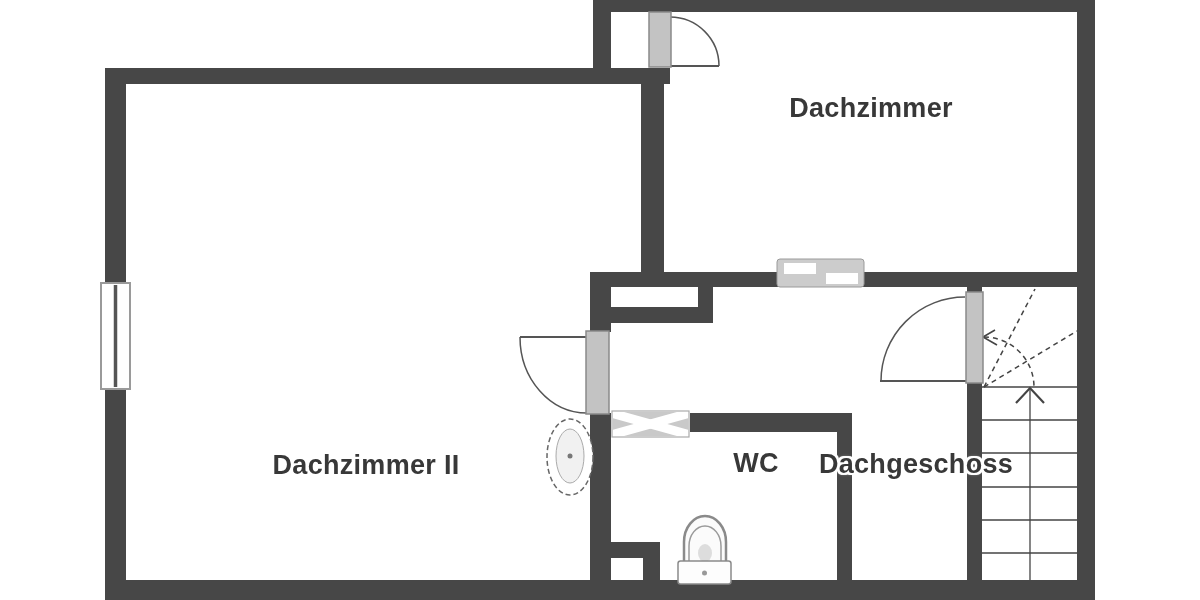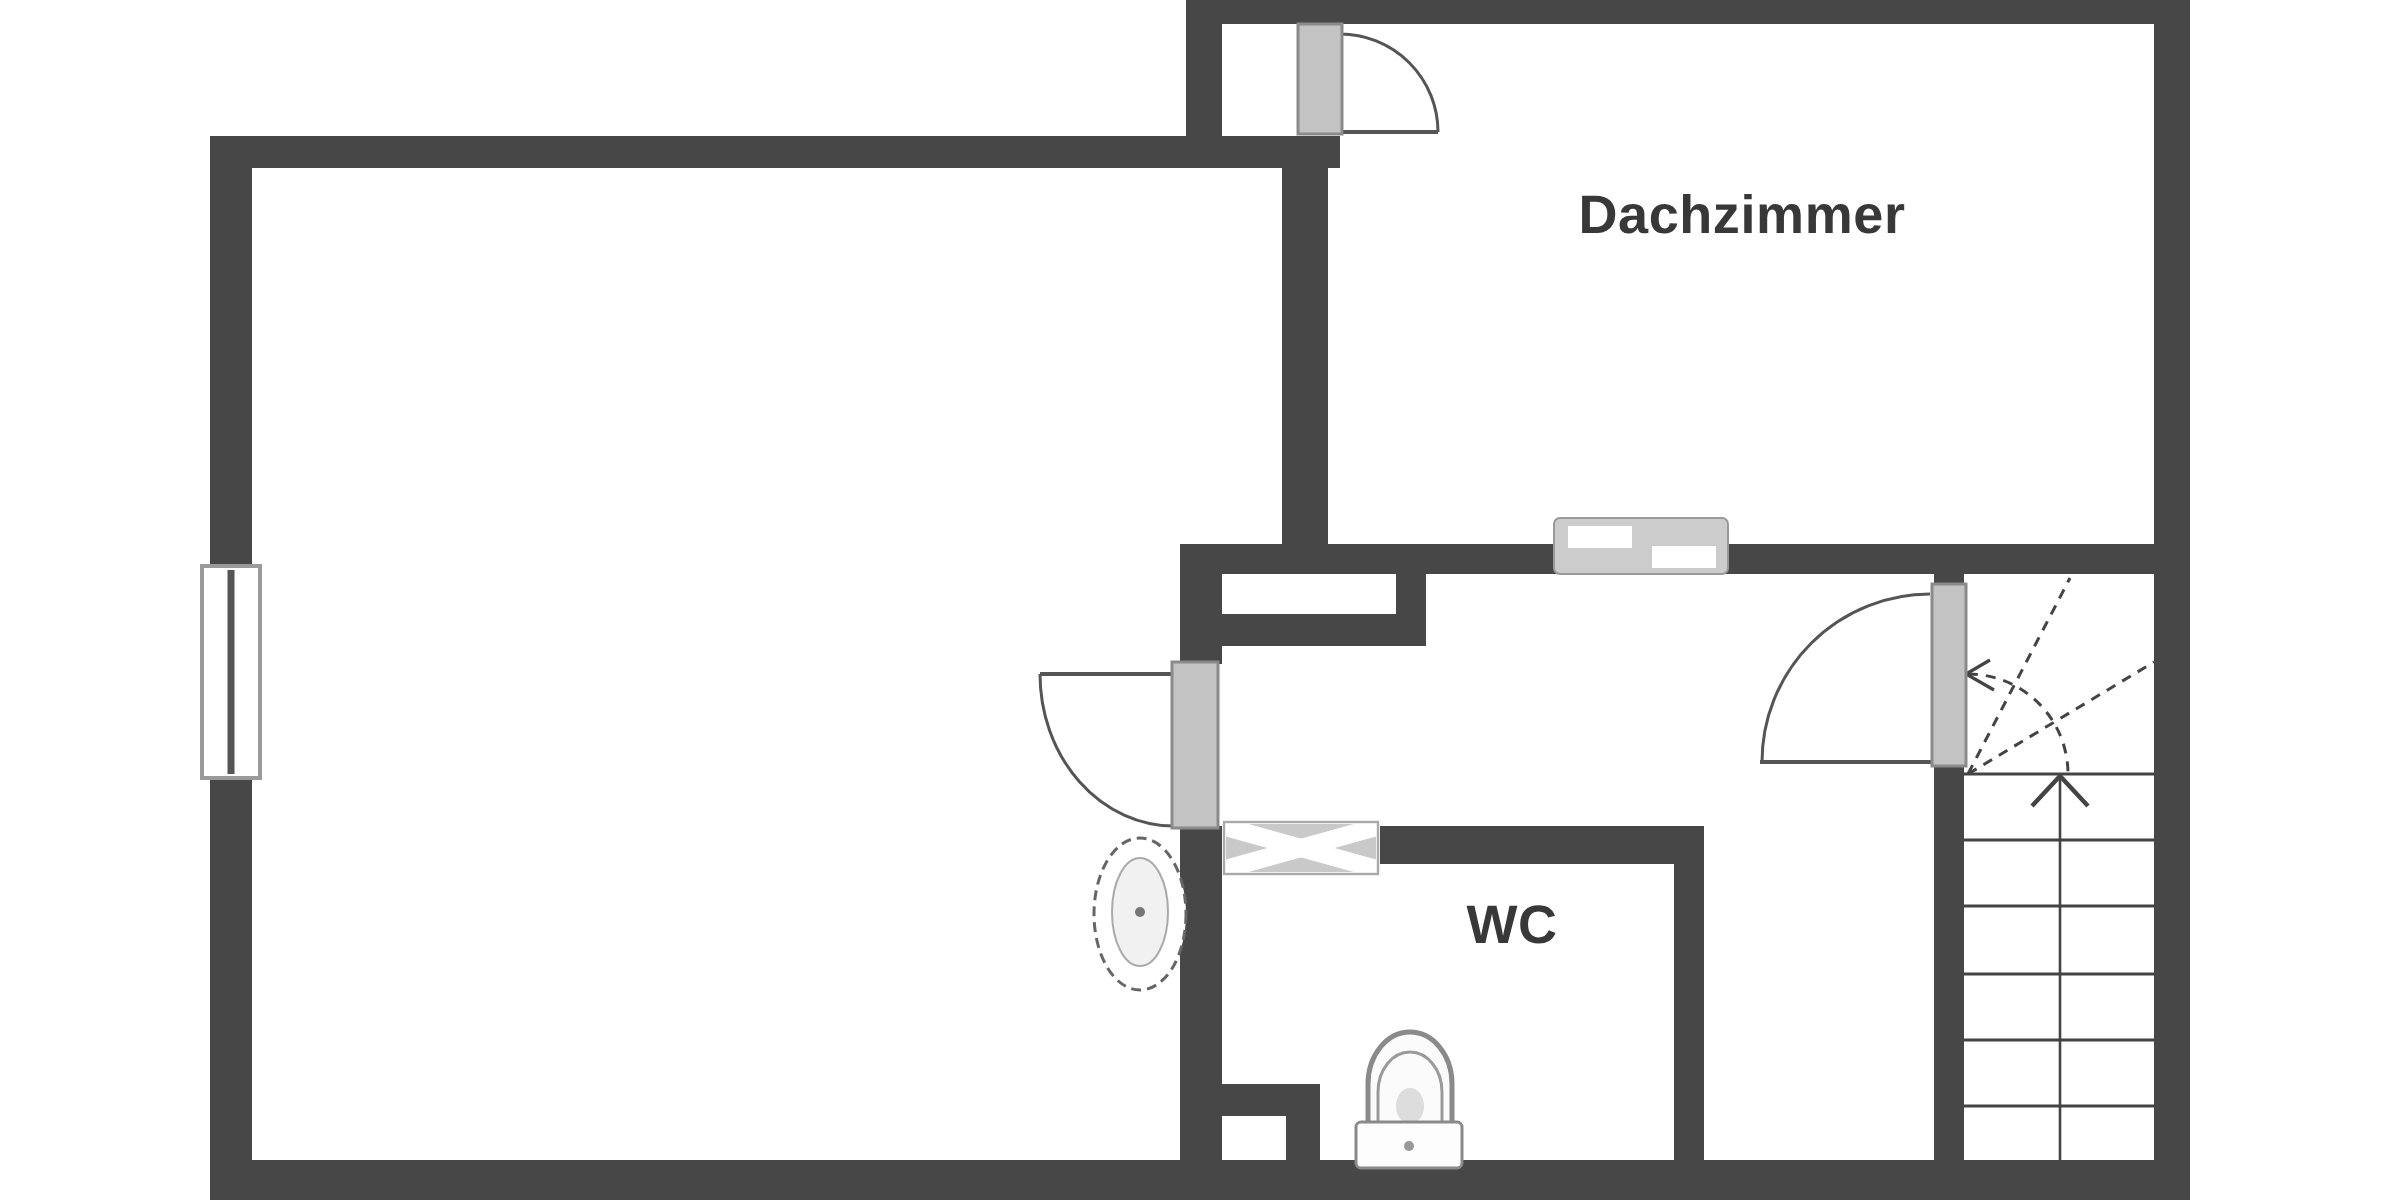--- a/index.html
+++ b/index.html
@@ -132,17 +132,19 @@
       <path d="M684,562 L684,542 A21,26 0 0 1 726,542 L726,562" fill="#fbfbfb" stroke="#8a8a8a" stroke-width="2.5"></path>
       <path d="M689,562 L689,546 A16,20 0 0 1 721,546 L721,562" fill="none" stroke="#9a9a9a" stroke-width="1.5"></path>
       <ellipse cx="705" cy="553" rx="7" ry="9" fill="#dddddd"></ellipse>
       <rect x="678" y="561" width="53" height="23" rx="2.5" fill="#fdfdfd" stroke="#8a8a8a" stroke-width="1.5"></rect>
       <circle cx="704.5" cy="573" r="2.5" fill="#999999"></circle>
     </g>
   </svg>
 
   <div class="room-label" style="left:871px; top:108px;">Dachzimmer</div>
 
+  <div class="room-label" style="left:366px; top:465px;">Dachzimmer II</div>
 
   <div class="room-label" style="left:756px; top:463px;">WC</div>
 
+  <div class="room-label" style="left:916px; top:464px;">Dachgeschoss</div>
 
 </div>
 
 </body></html>

